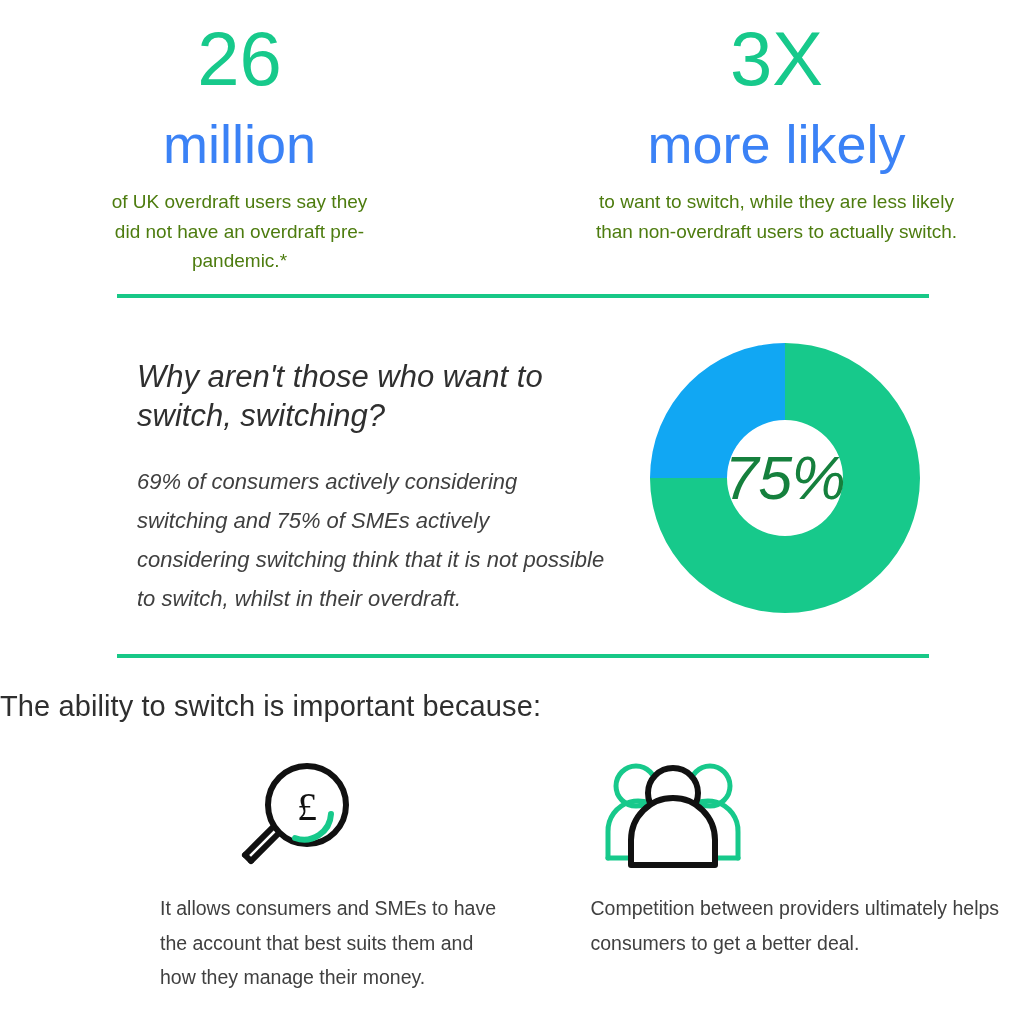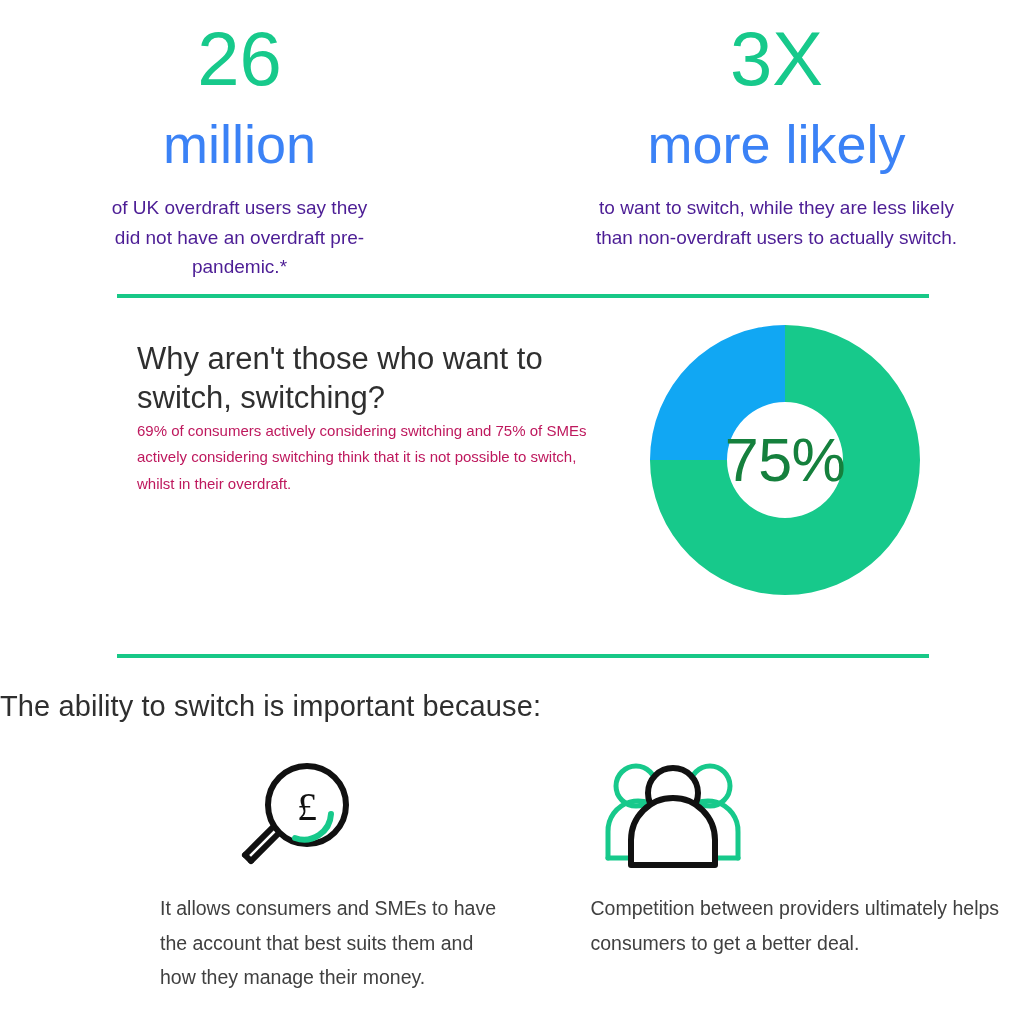--- a/index.html
+++ b/index.html
@@ -46,62 +46,64 @@
     letter-spacing: 0px;
   }
   .stat-unit {
     font-size: 54px;
     line-height: 1.05;
     font-weight: 400;
     color: #3b82f6;
     margin-top: 20px;
   }
   .stat-caption {
-    margin-top: 20px;
+    margin-top: 14px;
     font-size: 19px;
     line-height: 1.55;
-    color: #4c1d95;
+    color: #4d7c0f;
     font-weight: 400;
   }
 
   
   .divider {
     position: absolute;
     left: 117px;
     width: 812px;
     height: 4px;
     background: #18c887;
   }
   #divider-1 { top: 294px; }
   #divider-2 { top: 654px; }
 
   
   .mid-section {
     position: absolute;
-    top: 312px;
+    top: 330px;
     left: 0;
     width: 1021px;
     height: 310px;
+    font-style: italic;
   }
   .mid-text {
     position: absolute;
     left: 137px;
     top: 28px;
     width: 470px;
   }
   .mid-heading {
     font-size: 31px;
     line-height: 1.25;
     color: #2f2f2f;
     font-weight: 400;
   }
   .mid-body {
-    font-size: 15px;
+    margin-top: 26px;
+    font-size: 22px;
     line-height: 1.78;
-    color: #be185d;
+    color: #404040;
     font-weight: 400;
   }
 
   .donut-wrap {
     position: absolute;
     left: 650px;
     top: 13px;
     width: 270px;
     height: 270px;
   }

